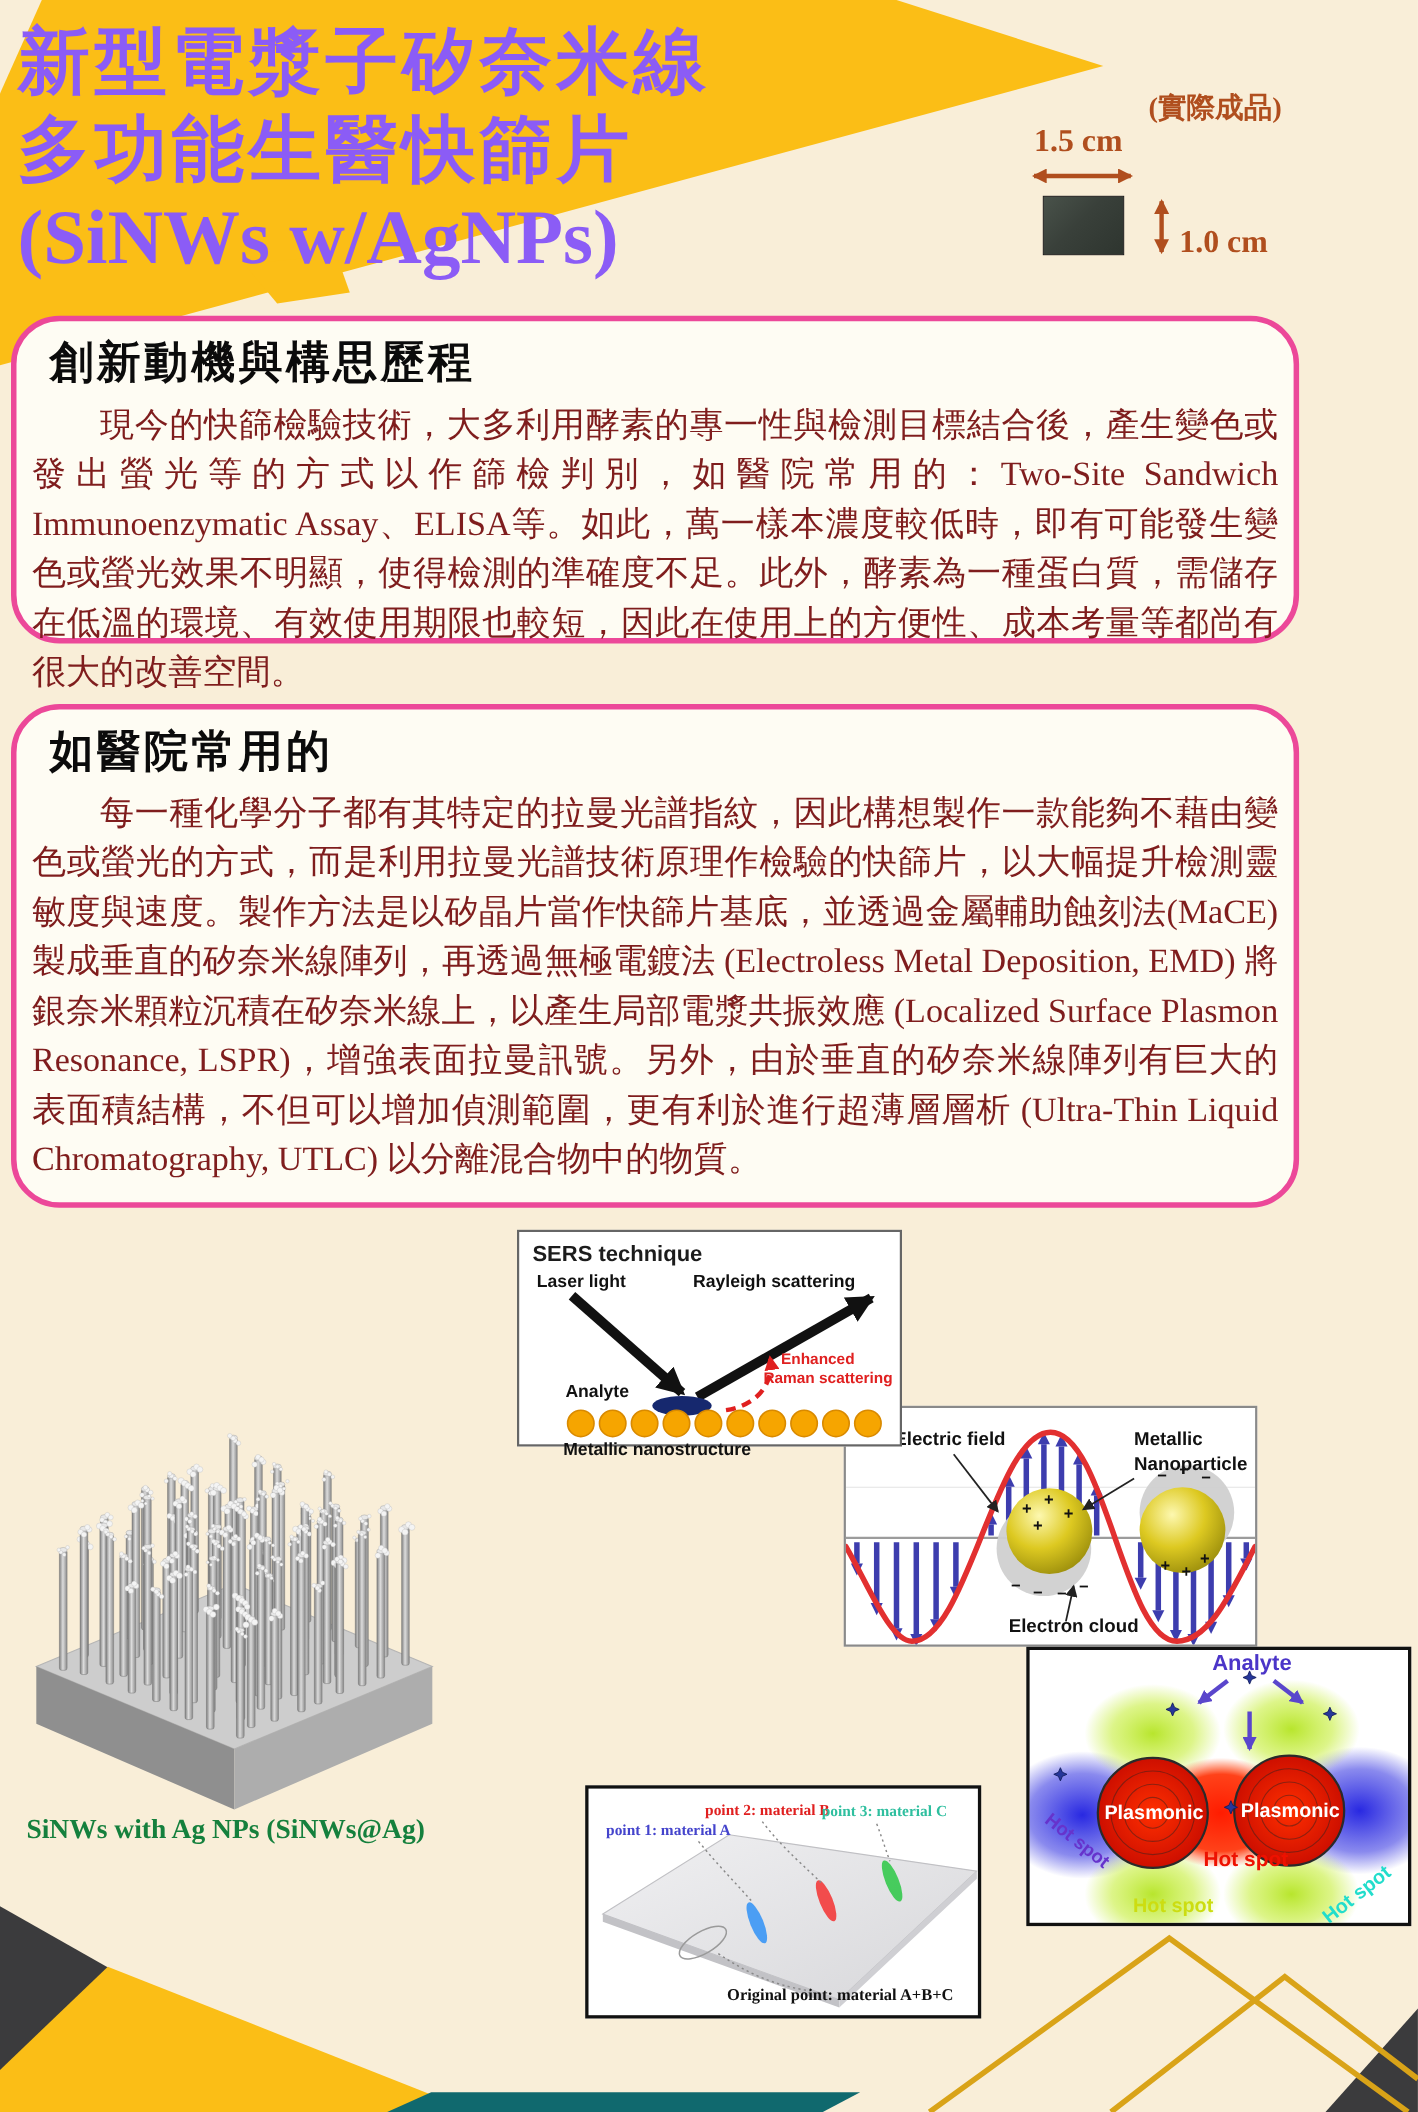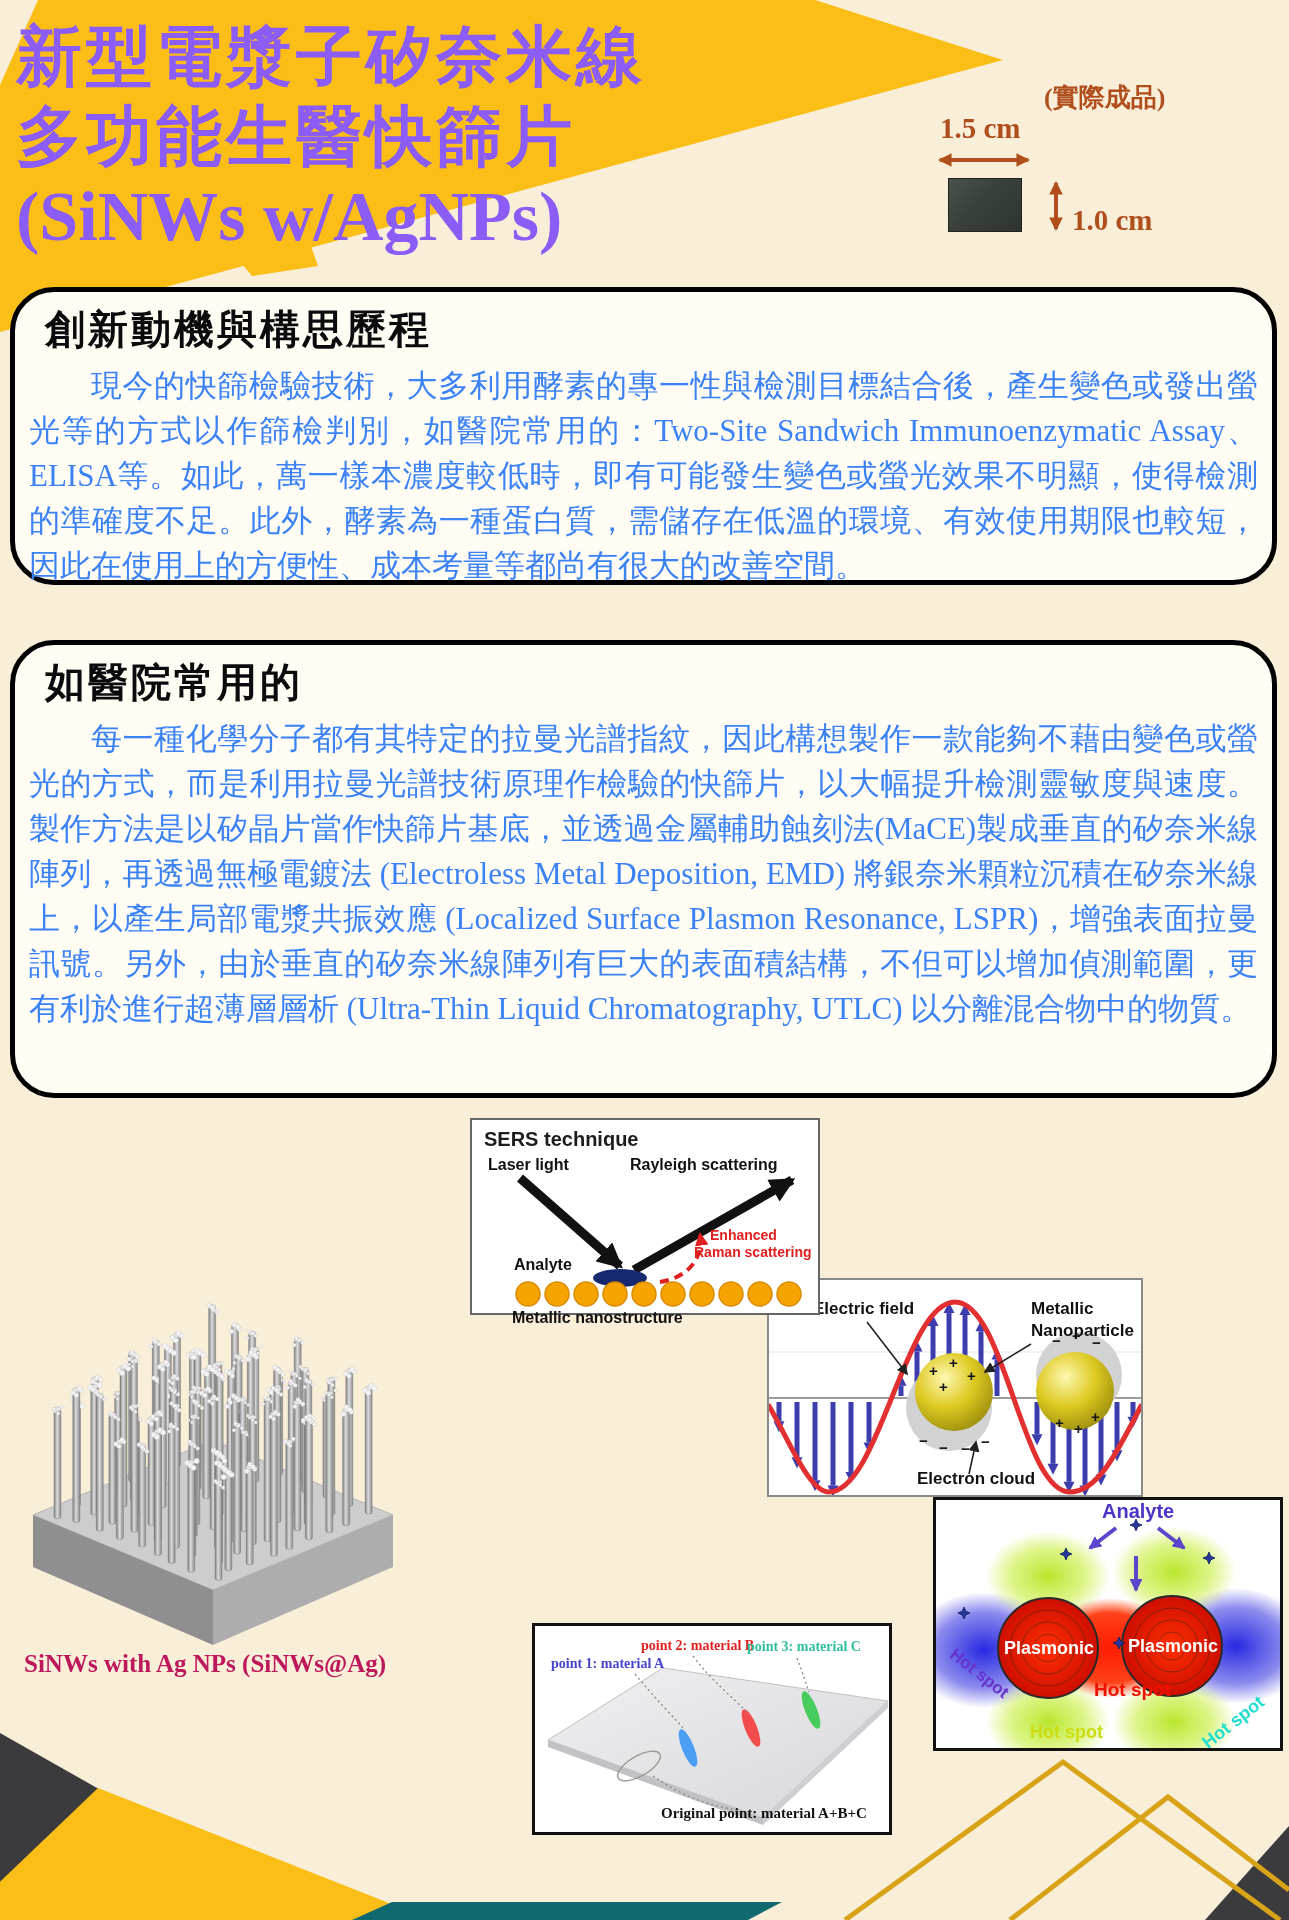--- a/index.html
+++ b/index.html
@@ -11,29 +11,29 @@
   .title-line{position:absolute;left:16px;color:#8b5cf6;font-weight:700;
       font-family:Liberation Serif, serif;letter-spacing:4px;line-height:1;}
   .t1{top:24px;font-size:66px;}
   .t2{top:104px;font-size:66px;}
   .t3{top:182px;font-size:70px;letter-spacing:0px;}
   
   .rust{color:#b04e1e;font-family:"Liberation Serif","DejaVu Serif",serif;font-weight:700;}
   .sample-chip{position:absolute;left:948px;top:178px;width:72px;height:52px;
       background:linear-gradient(135deg,#49524a 0%,#39403a 45%,#2e352f 100%);border:1px solid #222;}
   
-  .sec-box{position:absolute;left:10px;width:1267px;background:#fefcf3;border:5px solid #000000;
+  .sec-box{position:absolute;left:10px;width:1171px;background:#fefcf3;border:5px solid #ec4899;
       border-radius:44px;box-sizing:border-box;padding:10px 14px 0 14px;}
   .sec-head{font-size:40px;font-weight:700;color:#0b0b0b;
       font-family:"Liberation Serif","DejaVu Serif",serif;letter-spacing:3px;padding-left:16px;}
-  .sec-body{font-size:31px;line-height:45px;color:#3b82f6;text-align:justify;
+  .sec-body{font-size:31px;line-height:45px;color:#7f1d1d;text-align:justify;
       font-family:"Liberation Serif","DejaVu Serif",serif;text-indent:2em;margin-top:6px;}
   
   .fig{position:absolute;background:#fff;box-sizing:border-box;}
-  .caption{position:absolute;left:24px;top:1650px;font-size:25px;font-weight:700;color:#be185d;
+  .caption{position:absolute;left:24px;top:1650px;font-size:25px;font-weight:700;color:#15803d;
       font-family:"Liberation Serif","DejaVu Serif",serif;}
   .svgtext{font-family:"Liberation Sans","DejaVu Sans",sans-serif;}
 </style>
 </head>
 <body>
 
 <div class="page">
 
   <svg class="abs" style="left:0;top:0;" width="1289" height="1920" viewBox="0 0 1289 1920">
     <defs>

